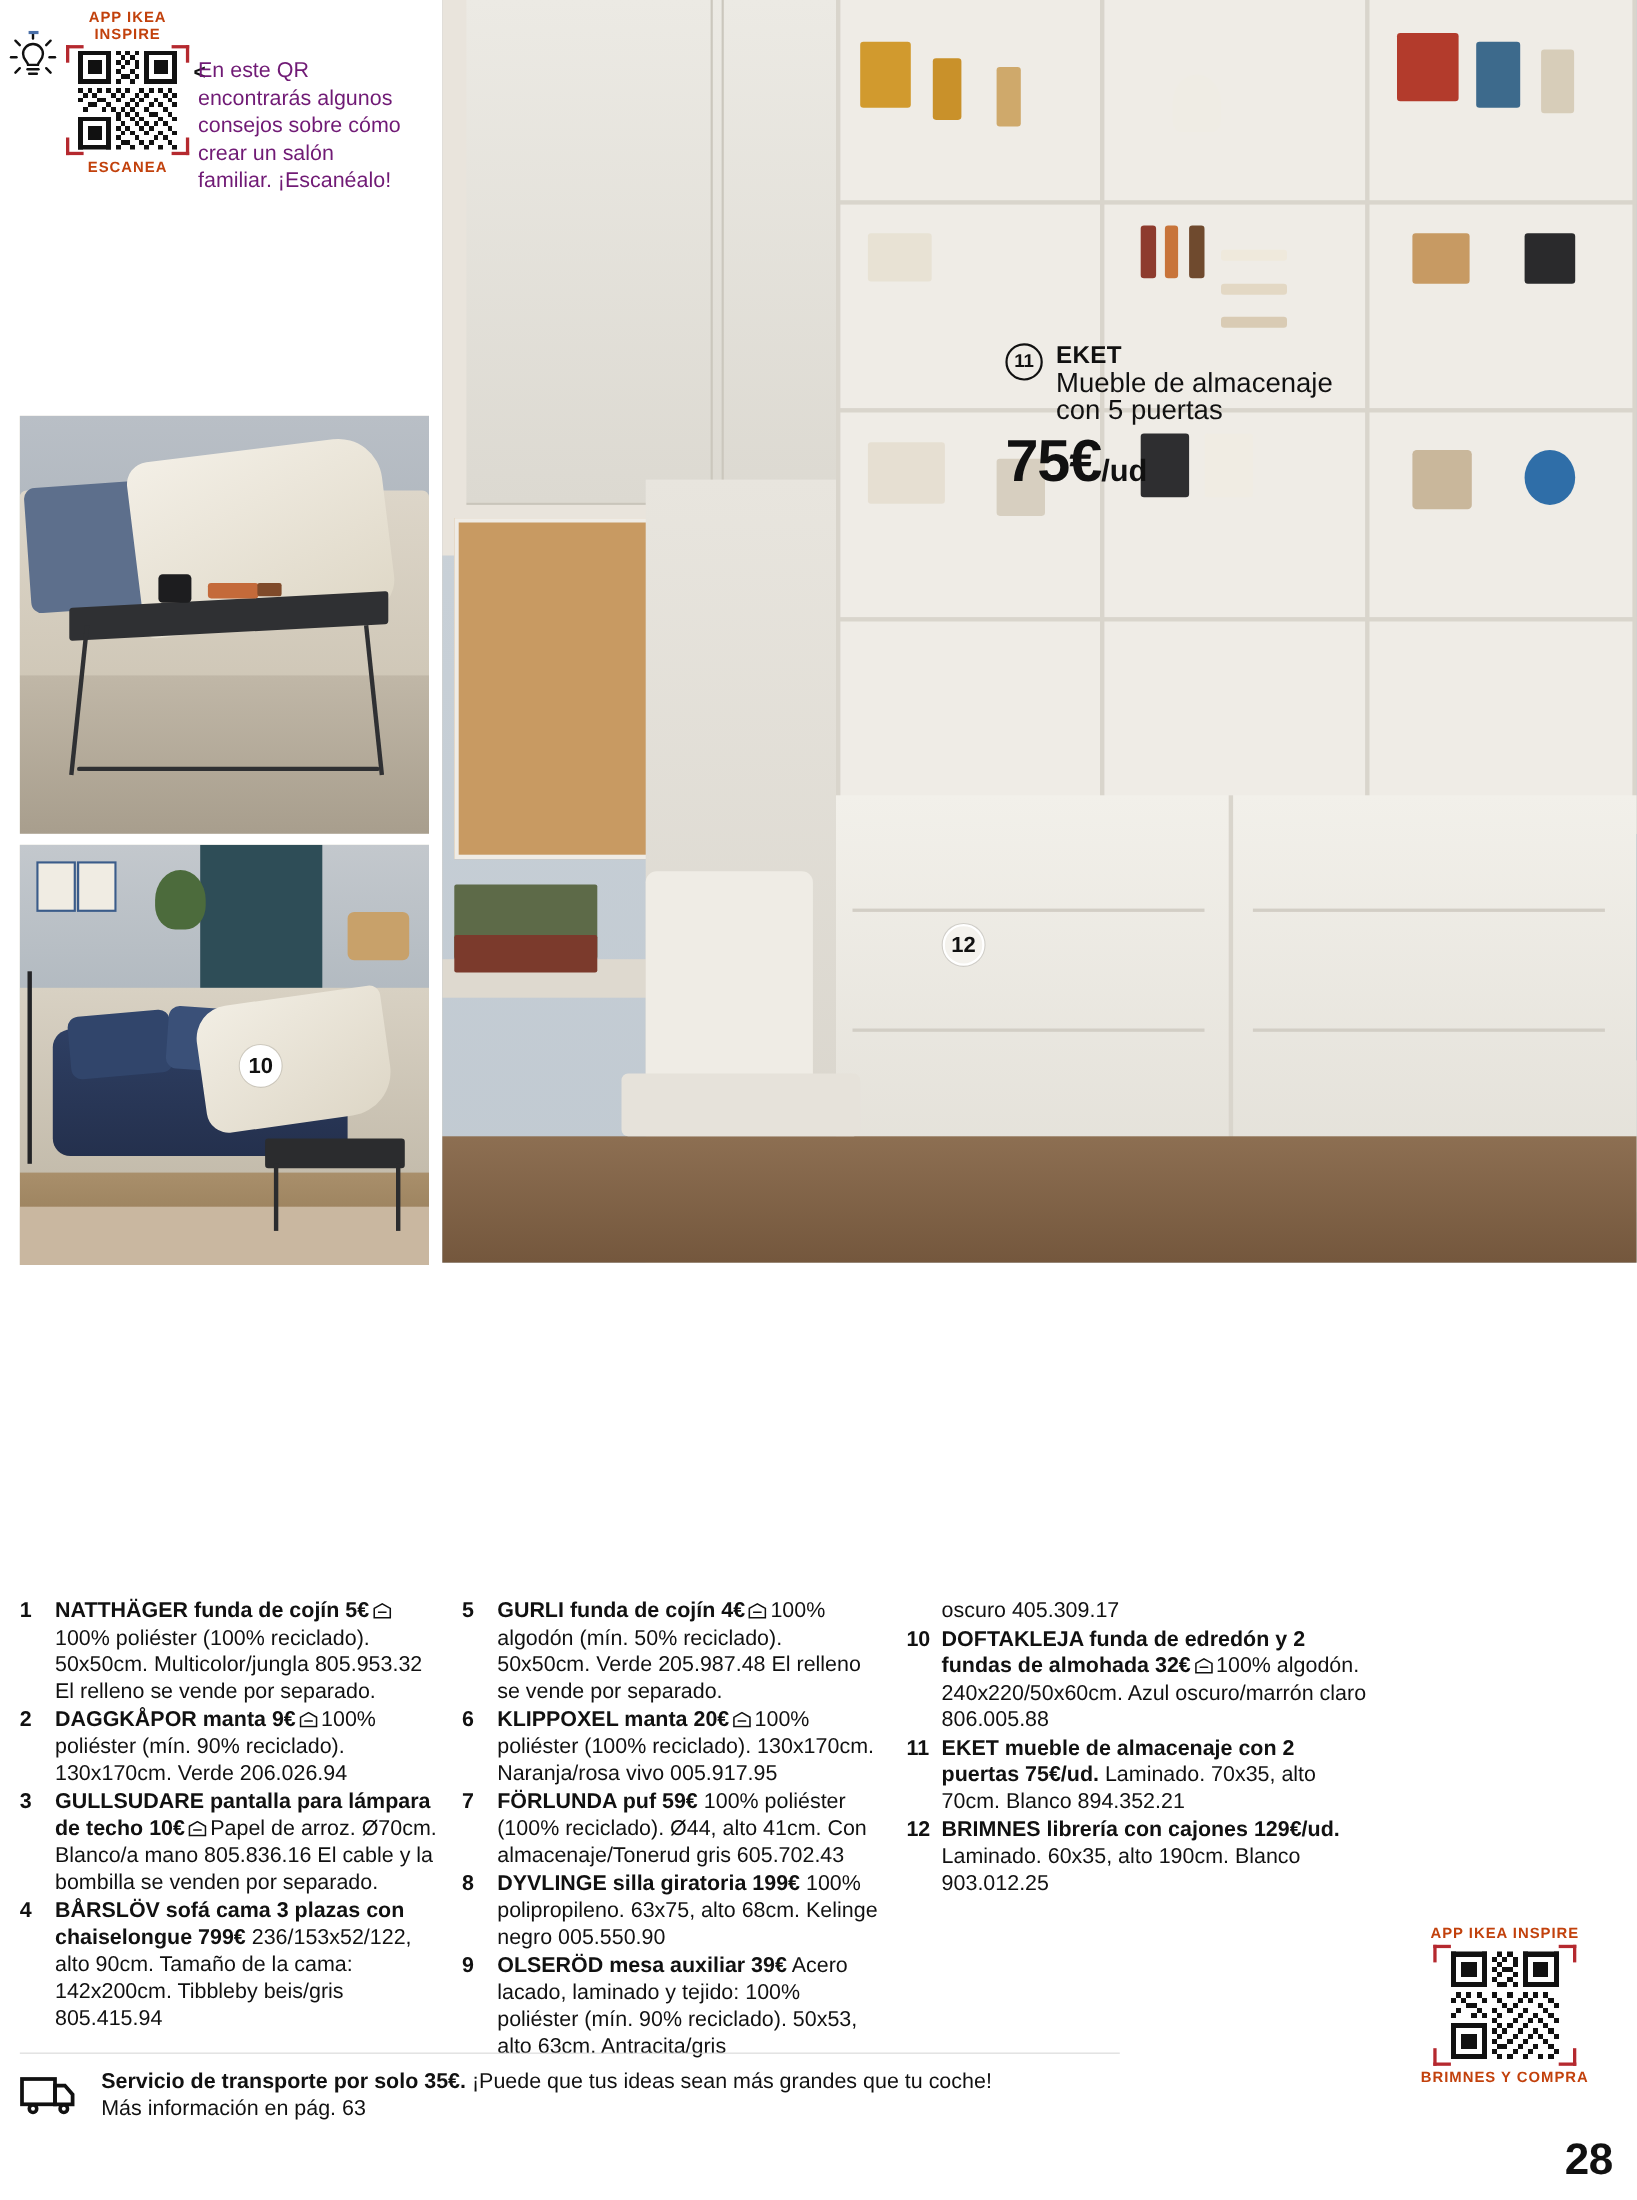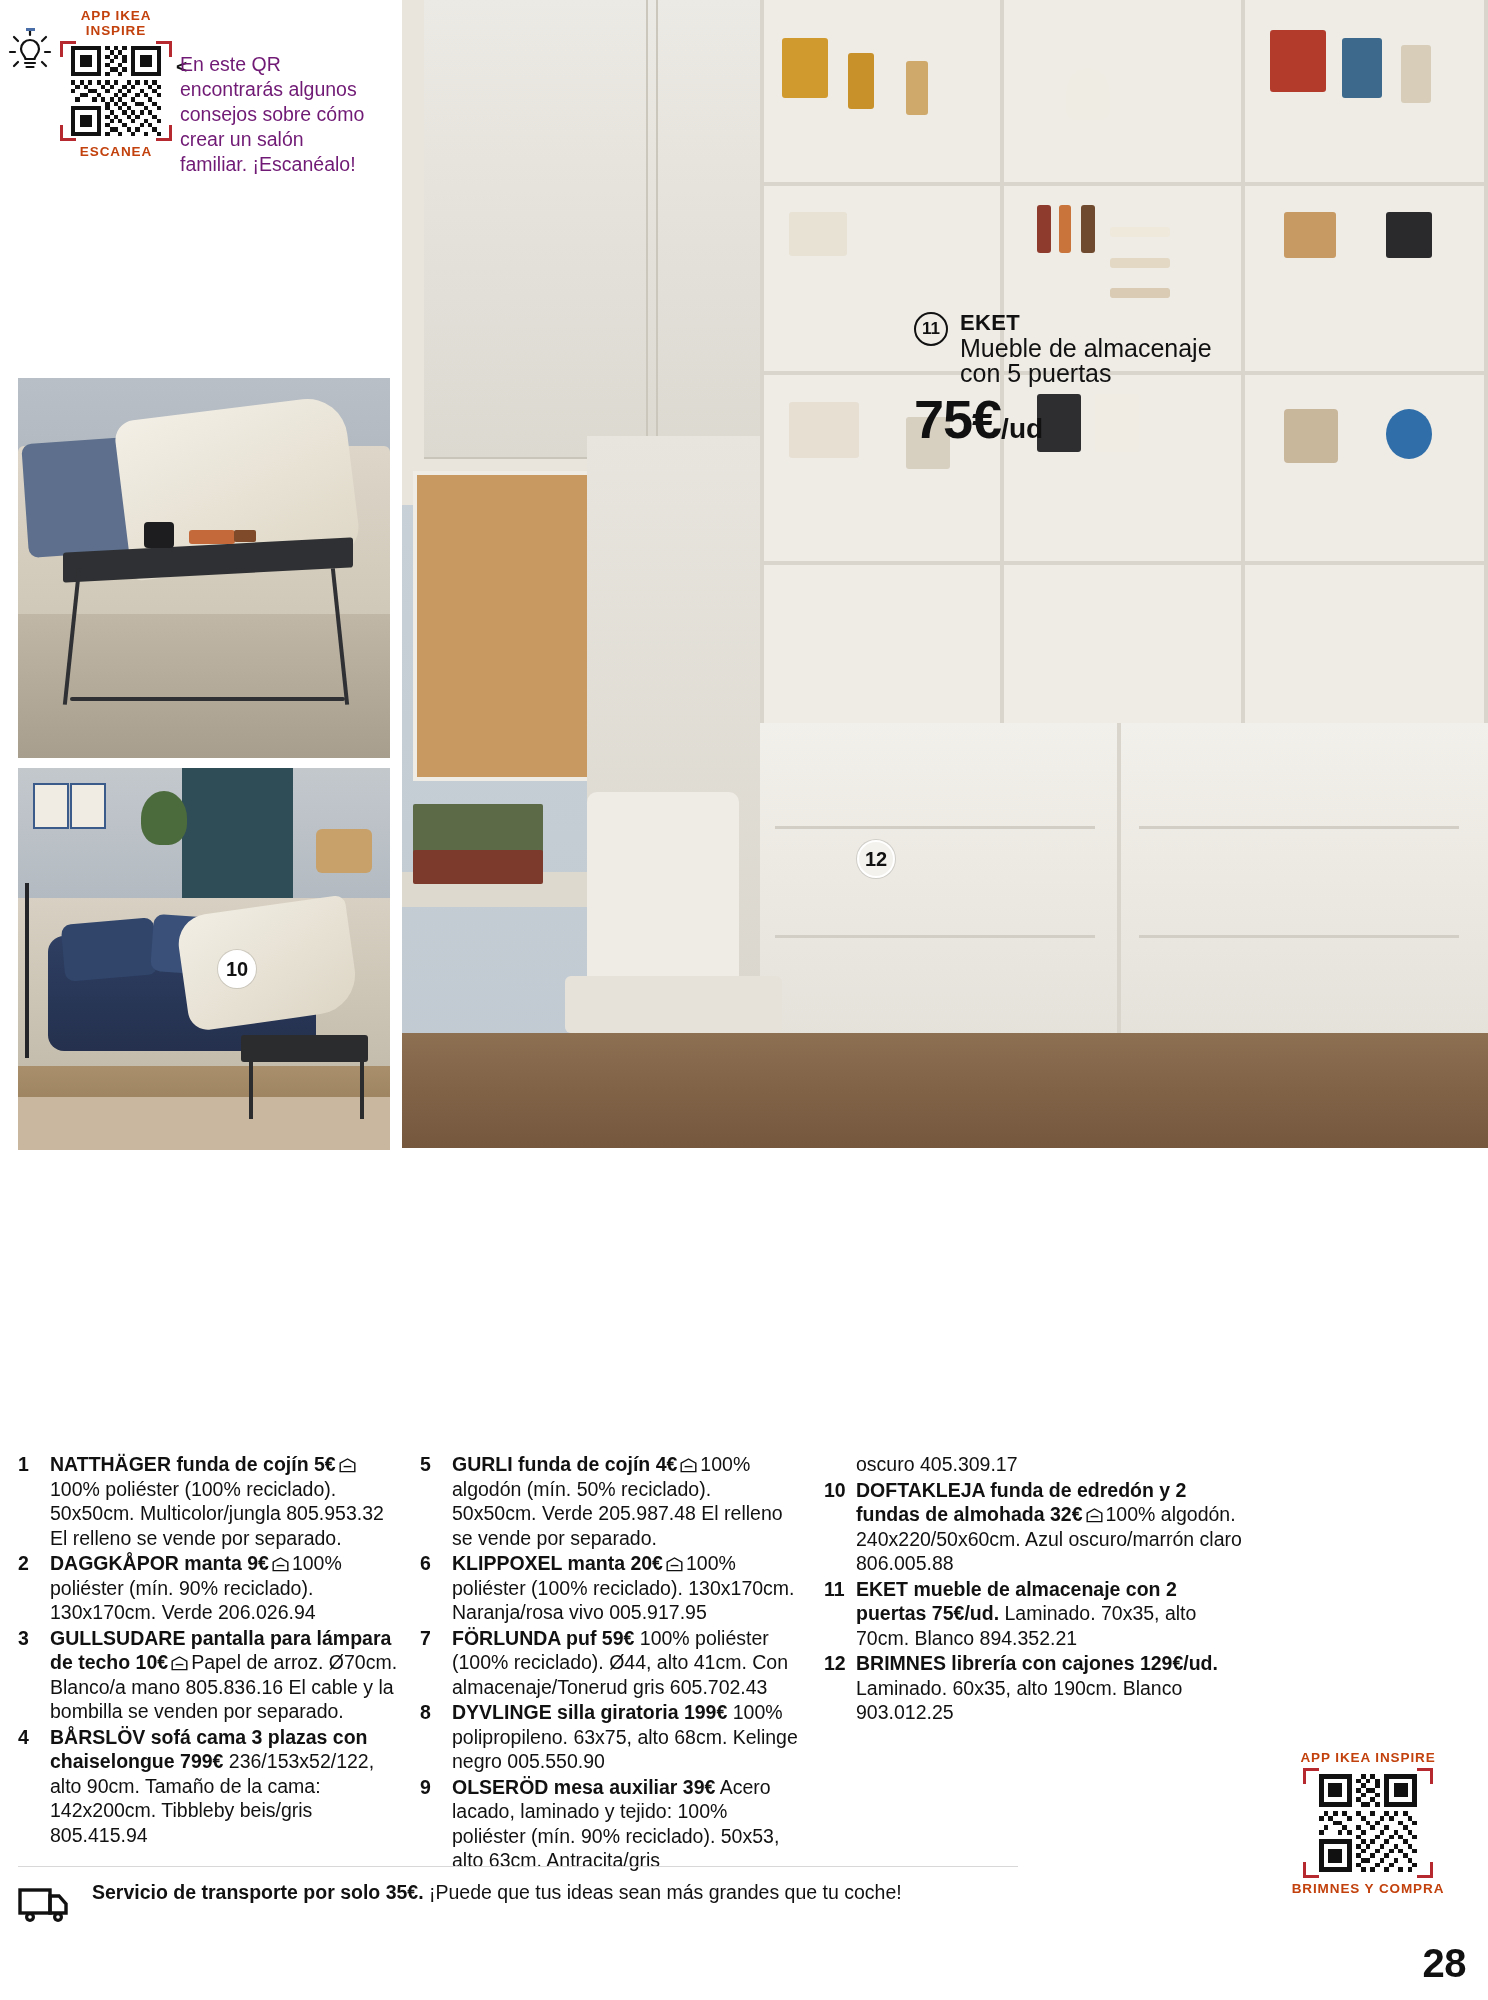--- a/index.html
+++ b/index.html
@@ -533,20 +533,21 @@
           <circle cx="12" cy="35" r="5" fill="#111"></circle>
           <circle cx="12" cy="35" r="1.8" fill="#fff"></circle>
           <circle cx="40" cy="35" r="5" fill="#111"></circle>
           <circle cx="40" cy="35" r="1.8" fill="#fff"></circle>
         </svg>
       </div>
       <div class="txt">
         <div>
           <b>Servicio de transporte por solo 35€.</b><span> ¡Puede que tus ideas sean más grandes que tu coche!</span>
         </div>
+        <div>Más información en pág. 63</div>
       </div>
     </div>
   </div>
 
   <div class="qr-bottom">
     <div class="qr-caption">APP IKEA INSPIRE</div>
     <div class="qr-frame" style="width:130px;height:110px;">
       <span class="cnr tl"></span>
       <span class="cnr tr"></span>
       <span class="cnr bl"></span>

